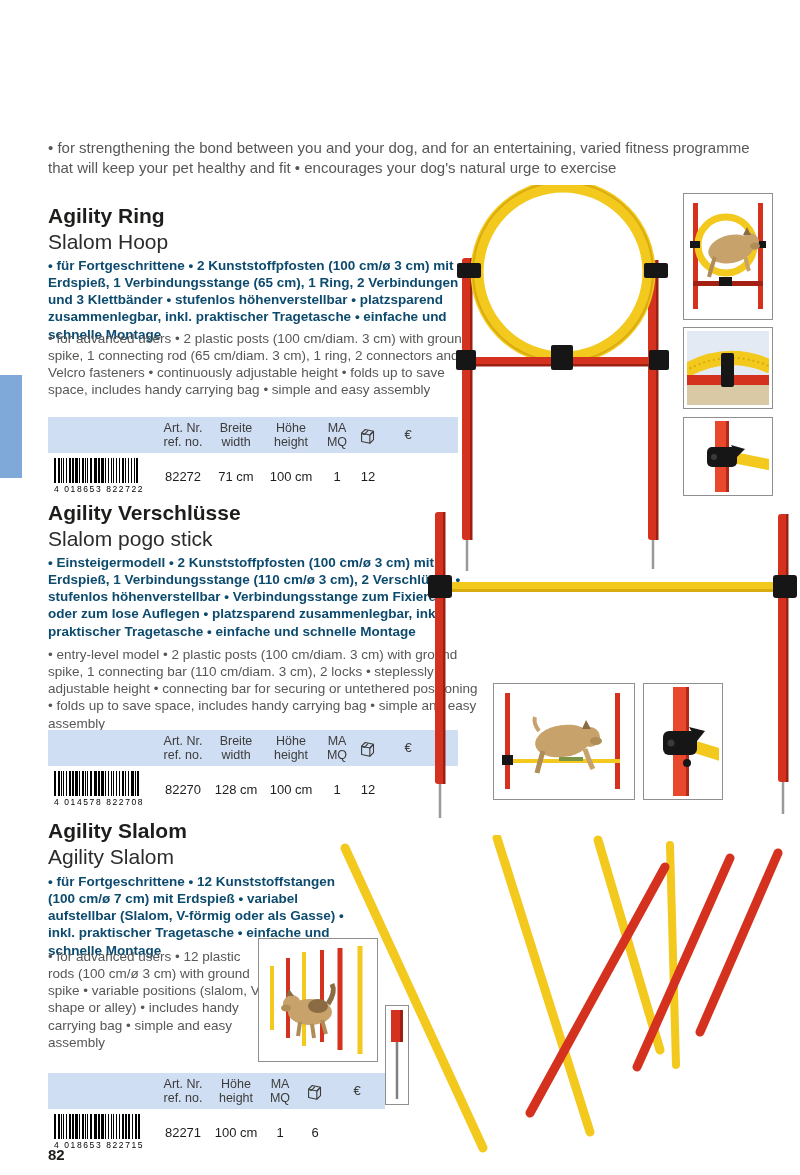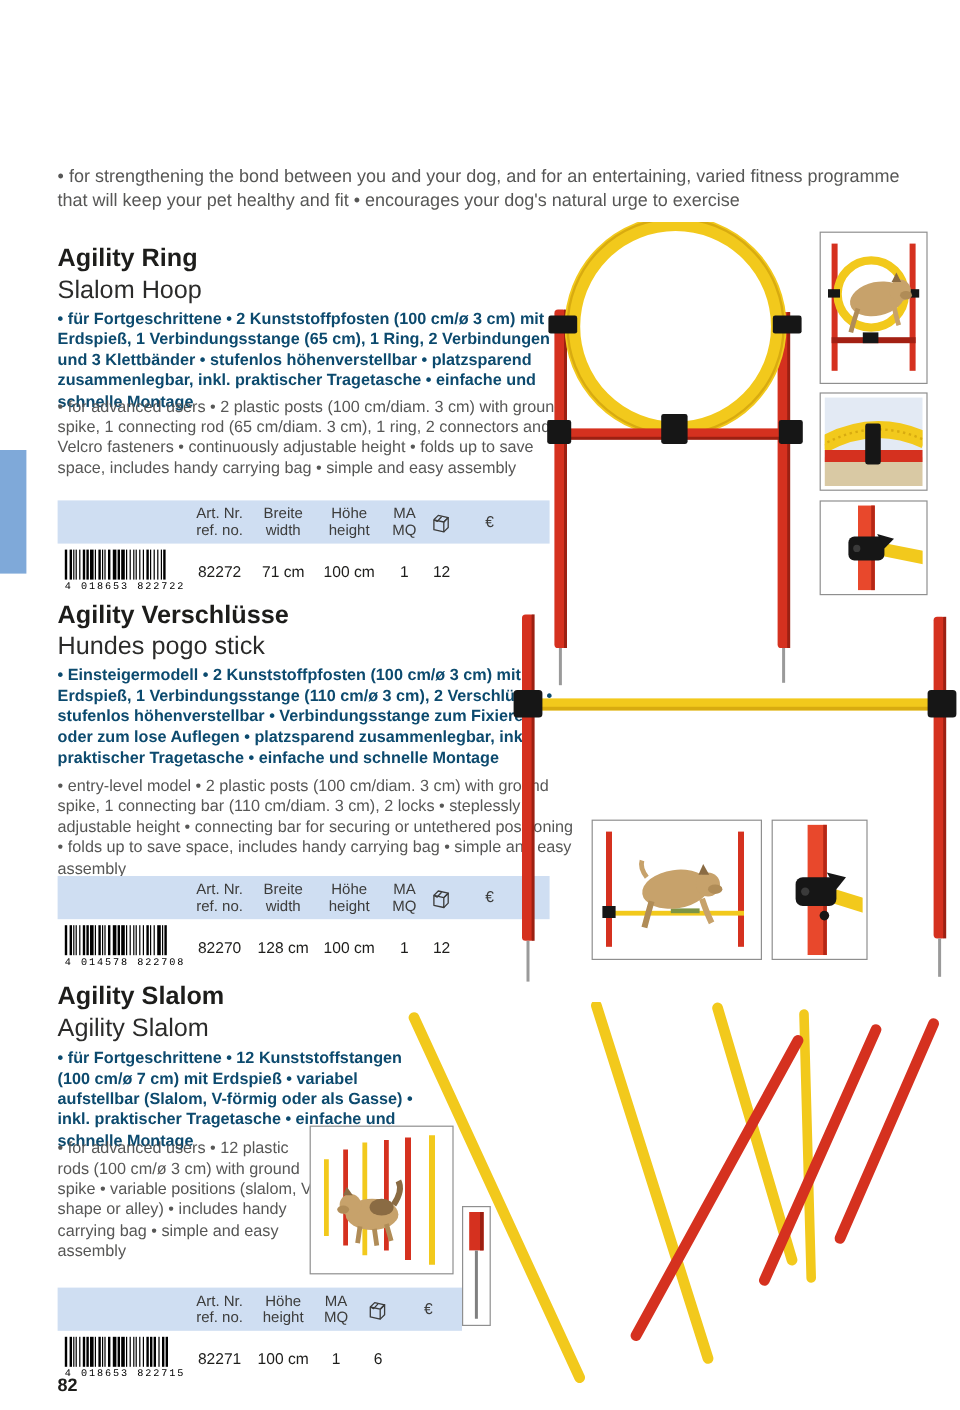--- a/index.html
+++ b/index.html
@@ -29,21 +29,21 @@
 
   
   .spec-table{left:48px;}
   .spec-head{display:grid;height:36px;background:#cfdef2;align-items:center;text-align:center;
              font-size:12.5px;line-height:1.12;color:#3c3c3b;}
   .spec-head .th span{display:block;}
   .cols-a{grid-template-columns:104px 62px 44px 66px 26px 36px 44px 1fr;width:410px;}
   .cols-b{grid-template-columns:104px 62px 44px 44px 26px 58px 1fr;width:337px;}
   .spec-row{display:grid;align-items:center;text-align:center;font-size:13px;color:#1d1d1b;
             margin-top:5px;}
-  .barcode{display:flex;flex-direction:column;align-items:flex-start;padding-left:6px;font-family:Liberation Mono, monospace;}
+  .barcode{display:flex;flex-direction:column;align-items:flex-start;padding-left:6px;}
   .bars{display:flex;height:25px;align-items:stretch;}
   .bars i{background:#000;display:block;flex:0 0 auto;}
   .bars em{display:block;flex:0 0 auto;}
   .bc-digits{font-size:8.5px;letter-spacing:1.6px;color:#000;margin-top:1px;white-space:nowrap;}
 
   .pkg-icon svg{display:block;margin:0 auto;}
   .euro{font-size:13px;}
 
   
   .frame{border:1px solid #8f8f8f;background:#fff;box-sizing:border-box;padding:3px;}
@@ -233,21 +233,21 @@
         <line x1="44" y1="36" x2="84" y2="44" stroke="#f2c91c" stroke-width="11"></line>
         <rect x="20" y="26" width="30" height="20" rx="5" fill="#161616"></rect>
         <circle cx="27" cy="36" r="3" fill="#3a3a3a"></circle>
         <path d="M44 24 L58 28 L50 36 Z" fill="#161616"></path>
       </svg>
     </div>
   </div>
 
   <div class="abs sec-title" style="left:48px;top:500px;">
     <span class="de">Agility Verschlüsse</span>
-    <span class="en">Hundes pogo stick</span>
+    <span class="en">Slalom pogo stick</span>
   </div>
   <div class="abs desc de" style="left:48px;top:554px;width:424px;">• Einsteigermodell • 2 Kunststoffpfosten (100 cm/ø 3 cm) mit Erdspieß, 1 Verbindungsstange (110 cm/ø 3 cm), 2 Verschlüsse • stufenlos höhenverstellbar • Verbindungsstange zum Fixieren oder zum lose Auflegen • platzsparend zusammenlegbar, inkl. praktischer Tragetasche • einfache und schnelle Montage</div>
   <div class="abs desc en" style="left:48px;top:646px;width:432px;">• entry-level model • 2 plastic posts (100 cm/diam. 3 cm) with ground spike, 1 connecting bar (110 cm/diam. 3 cm), 2 locks • steplessly adjustable height • connecting bar for securing or untethered positioning • folds up to save space, includes handy carrying bag • simple and easy assembly</div>
 
   <div class="abs spec-table" style="top:730px;">
     <div class="spec-head cols-a">
       <div class="th"></div>
       <div class="th">
           <span>Art. Nr.</span>
           <span>ref. no.</span>

